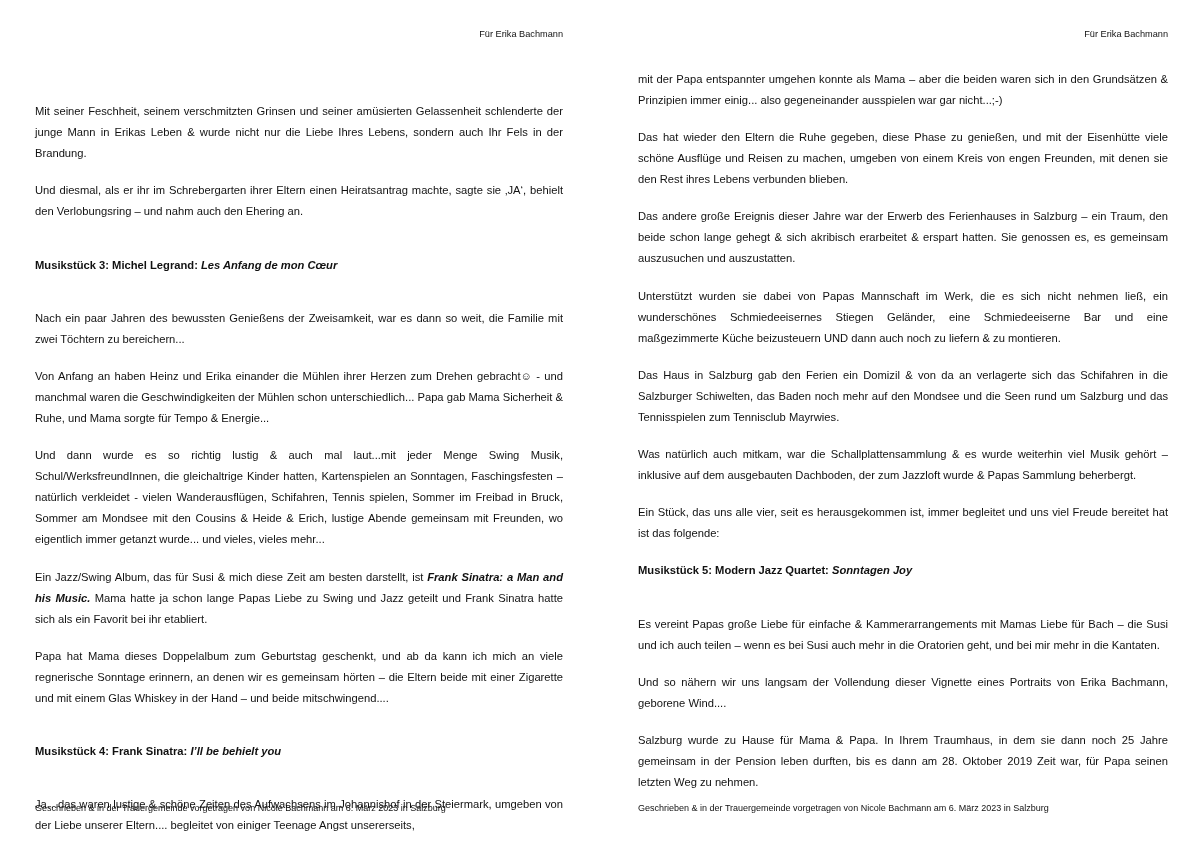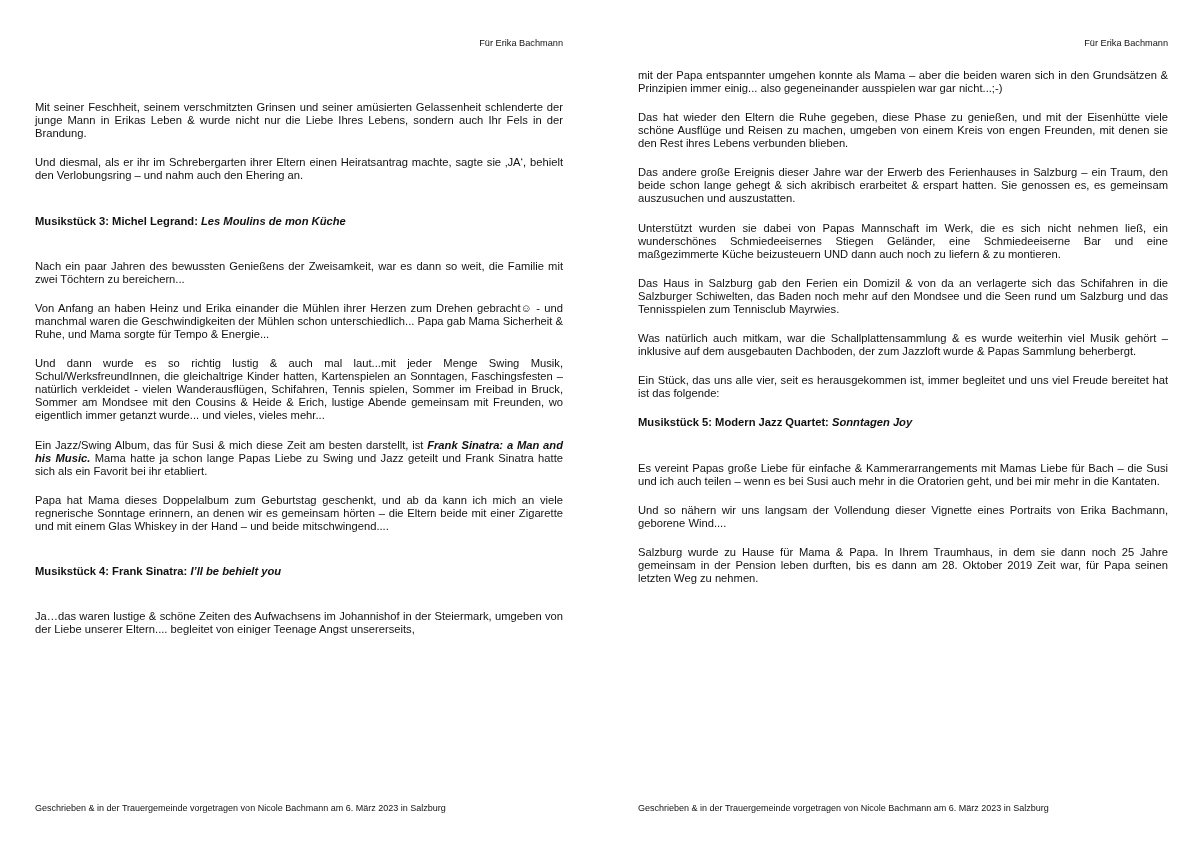--- a/index.html
+++ b/index.html
@@ -1,42 +1,42 @@
 <!DOCTYPE html>
 <html><head>
 <meta charset="utf-8">
 <style>
   html, body { margin: 0; padding: 0; background: #ffffff; }
   body { width: 1200px; height: 850px; position: relative; overflow: hidden;
          font-family: "Liberation Sans", "DejaVu Sans", sans-serif; color: #111; }
   .page { position: absolute; top: 0; height: 850px; }
   .page.left { left: 35px; width: 528px; }
   .page.right { left: 638px; width: 530px; }
-  .header { position: absolute; right: 0; top: 38px; font-size: 9.2px; text-align: right; color: #111; margin-left: 48px; }
-  .body { position: absolute; left: 0; right: 0; font-size: 11.2px; line-height: 13px; }
+  .header { position: absolute; right: 0; top: 29px; font-size: 9.2px; text-align: right; color: #111; margin-left: 48px; }
+  .body { position: absolute; left: 0; right: 0; font-size: 11.2px; line-height: 21px; }
   .page.left .body { top: 101px; }
   .page.right .body { top: 69px; }
   p { margin: 0 0 16.2px 0; text-align: justify; }
   p.heading { font-weight: bold; text-align: left; margin: 0; }
   p.heading em { font-style: italic; }
   .gap1 { height: 16.2px; }
   .gap2 { height: 32.4px; }
   .footer { position: absolute; left: 0; top: 803px; font-size: 9px; color: #111; white-space: nowrap; }
   b.i { font-weight: bold; font-style: italic; }
 </style>
 </head>
 <body>
 
 <div class="page left">
   <div class="header">Für Erika Bachmann</div>
   <div class="body">
     <p>Mit seiner Feschheit, seinem verschmitzten Grinsen und seiner amüsierten Gelassenheit schlenderte der junge Mann in Erikas Leben &amp; wurde nicht nur die Liebe Ihres Lebens, sondern auch Ihr Fels in der Brandung.</p>
     <p>Und diesmal, als er ihr im Schrebergarten ihrer Eltern einen Heiratsantrag machte, sagte sie ‚JA‘, behielt den Verlobungsring – und nahm auch den Ehering an.</p>
     <div class="gap1"></div>
-    <p class="heading"><span>Musikstück 3: Michel Legrand: </span><em>Les Moulins de mon Küche</em></p>
+    <p class="heading"><span>Musikstück 3: Michel Legrand: </span><em>Les Anfang de mon Cœur</em></p>
     <div class="gap2"></div>
     <p>Nach ein paar Jahren des bewussten Genießens der Zweisamkeit, war es dann so weit, die Familie mit zwei Töchtern zu bereichern...</p>
     <p>Von Anfang an haben Heinz und Erika einander die Mühlen ihrer Herzen zum Drehen gebracht☺ - und manchmal waren die Geschwindigkeiten der Mühlen schon unterschiedlich... Papa gab Mama Sicherheit &amp; Ruhe, und Mama sorgte für Tempo &amp; Energie...</p>
     <p>Und dann wurde es so richtig lustig &amp; auch mal laut...mit jeder Menge Swing Musik, Schul/WerksfreundInnen, die gleichaltrige Kinder hatten, Kartenspielen an Sonntagen, Faschingsfesten – natürlich verkleidet - vielen Wanderausflügen, Schifahren, Tennis spielen, Sommer im Freibad in Bruck, Sommer am Mondsee mit den Cousins &amp; Heide &amp; Erich, lustige Abende gemeinsam mit Freunden, wo eigentlich immer getanzt wurde... und vieles, vieles mehr...</p>
     <p><span>Ein Jazz/Swing Album, das für Susi &amp; mich diese Zeit am besten darstellt, ist </span><b class="i">Frank Sinatra: a Man and his Music.</b><span>  Mama hatte ja schon lange Papas Liebe zu Swing und Jazz geteilt und Frank Sinatra hatte sich als ein Favorit bei ihr etabliert.</span></p>
     <p>Papa hat Mama dieses Doppelalbum zum Geburtstag geschenkt, und ab da kann ich mich an viele regnerische Sonntage erinnern, an denen wir es gemeinsam hörten – die Eltern beide mit einer Zigarette und mit einem Glas Whiskey in der Hand – und beide mitschwingend....</p>
     <div class="gap1"></div>
     <p class="heading"><span>Musikstück 4: Frank Sinatra: </span><em>I’ll be behielt you</em></p>
     <div class="gap2"></div>
     <p>Ja…das waren lustige &amp; schöne Zeiten des Aufwachsens im Johannishof in der Steiermark, umgeben von der Liebe unserer Eltern.... begleitet von einiger Teenage Angst unsererseits,</p>

